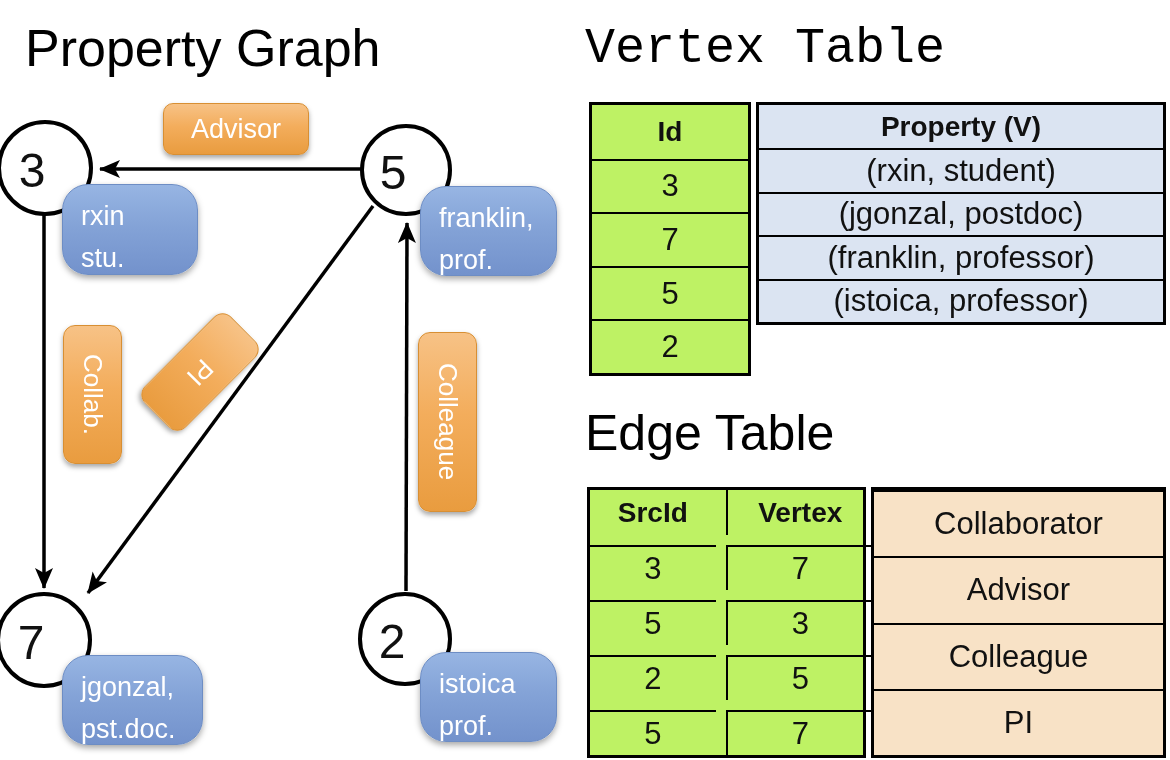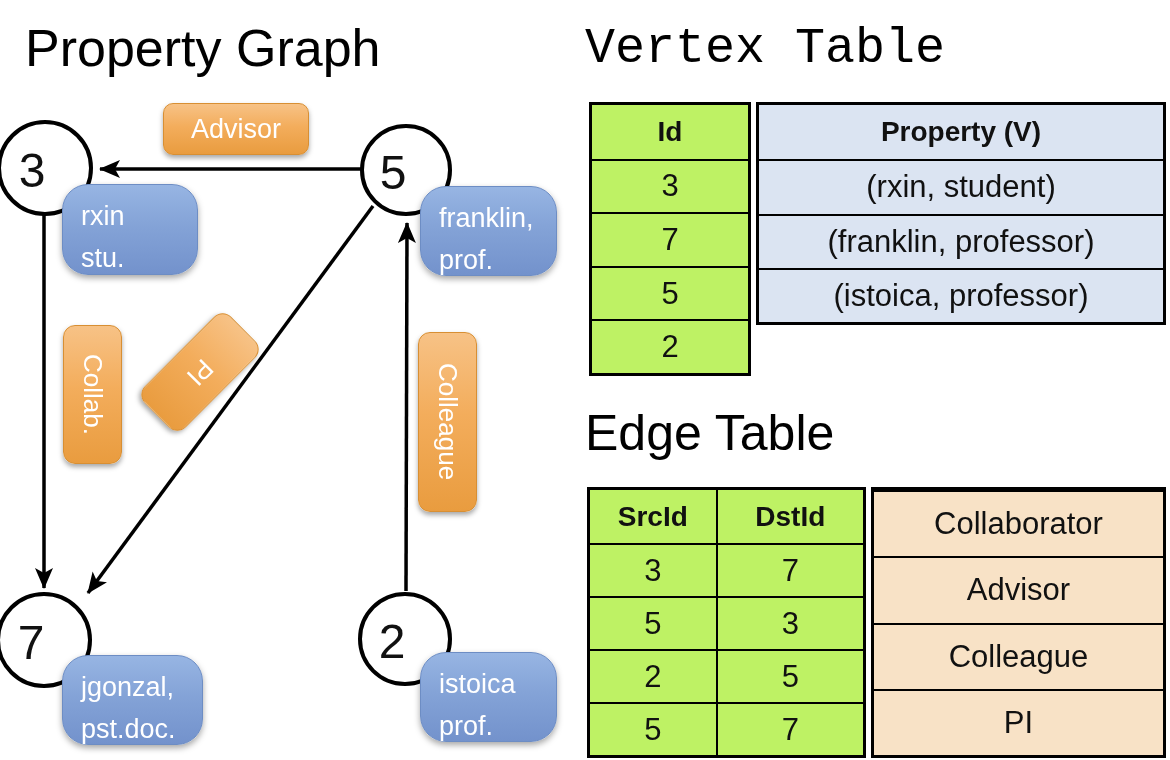--- a/index.html
+++ b/index.html
@@ -51,21 +51,21 @@
   .tbl{
     position:absolute;border:3px solid #000;box-sizing:border-box;
     display:grid;grid-auto-rows:1fr;z-index:2;background:#bef264;
   }
   .tbl .cell{
     display:flex;align-items:center;justify-content:center;
     font-size:31px;border-top:2.5px solid #000;white-space:nowrap;
   }
   .tbl .cell.first{border-top:none;}
   .tbl .cell.header{font-weight:bold;font-size:28px;}
-  .tbl.two-col{grid-template-columns:46% 54%;}
+  .tbl.two-col{grid-template-columns:46% 54%;gap:10px;}
   .tbl.two-col .cell.colr{border-left:2.5px solid #000;}
   .bg-blue .cell{background:#dbe4f2;}
   .bg-tan .cell{background:#f8e2c6;}
 
   #vtable-left {left:589px;top:102px;width:162px;height:274px;}
   #vtable-right{left:756px;top:102px;width:410px;height:223px;}
   #etable-left {left:587px;top:487px;width:279px;height:271px;}
   #etable-right{left:871px;top:487px;width:295px;height:271px;}
 </style>
 </head>
@@ -128,27 +128,28 @@
     <div class="cell header first">Id</div>
     <div class="cell">3</div>
     <div class="cell">7</div>
     <div class="cell">5</div>
     <div class="cell">2</div>
   </div>
 
   <div id="vtable-right" class="tbl bg-blue">
     <div class="cell header first">Property (V)</div>
     <div class="cell">(rxin, student)</div>
+    <div class="cell">(jgonzal, postdoc)</div>
     <div class="cell">(franklin, professor)</div>
     <div class="cell">(istoica, professor)</div>
   </div>
 
   <div id="etable-left" class="tbl two-col">
     <div class="cell header first">SrcId</div>
-    <div class="cell header first colr">DstId</div>
+    <div class="cell header first colr">Vertex</div>
     <div class="cell">3</div>
     <div class="cell colr">7</div>
     <div class="cell">5</div>
     <div class="cell colr">3</div>
     <div class="cell">2</div>
     <div class="cell colr">5</div>
     <div class="cell">5</div>
     <div class="cell colr">7</div>
   </div>
 

